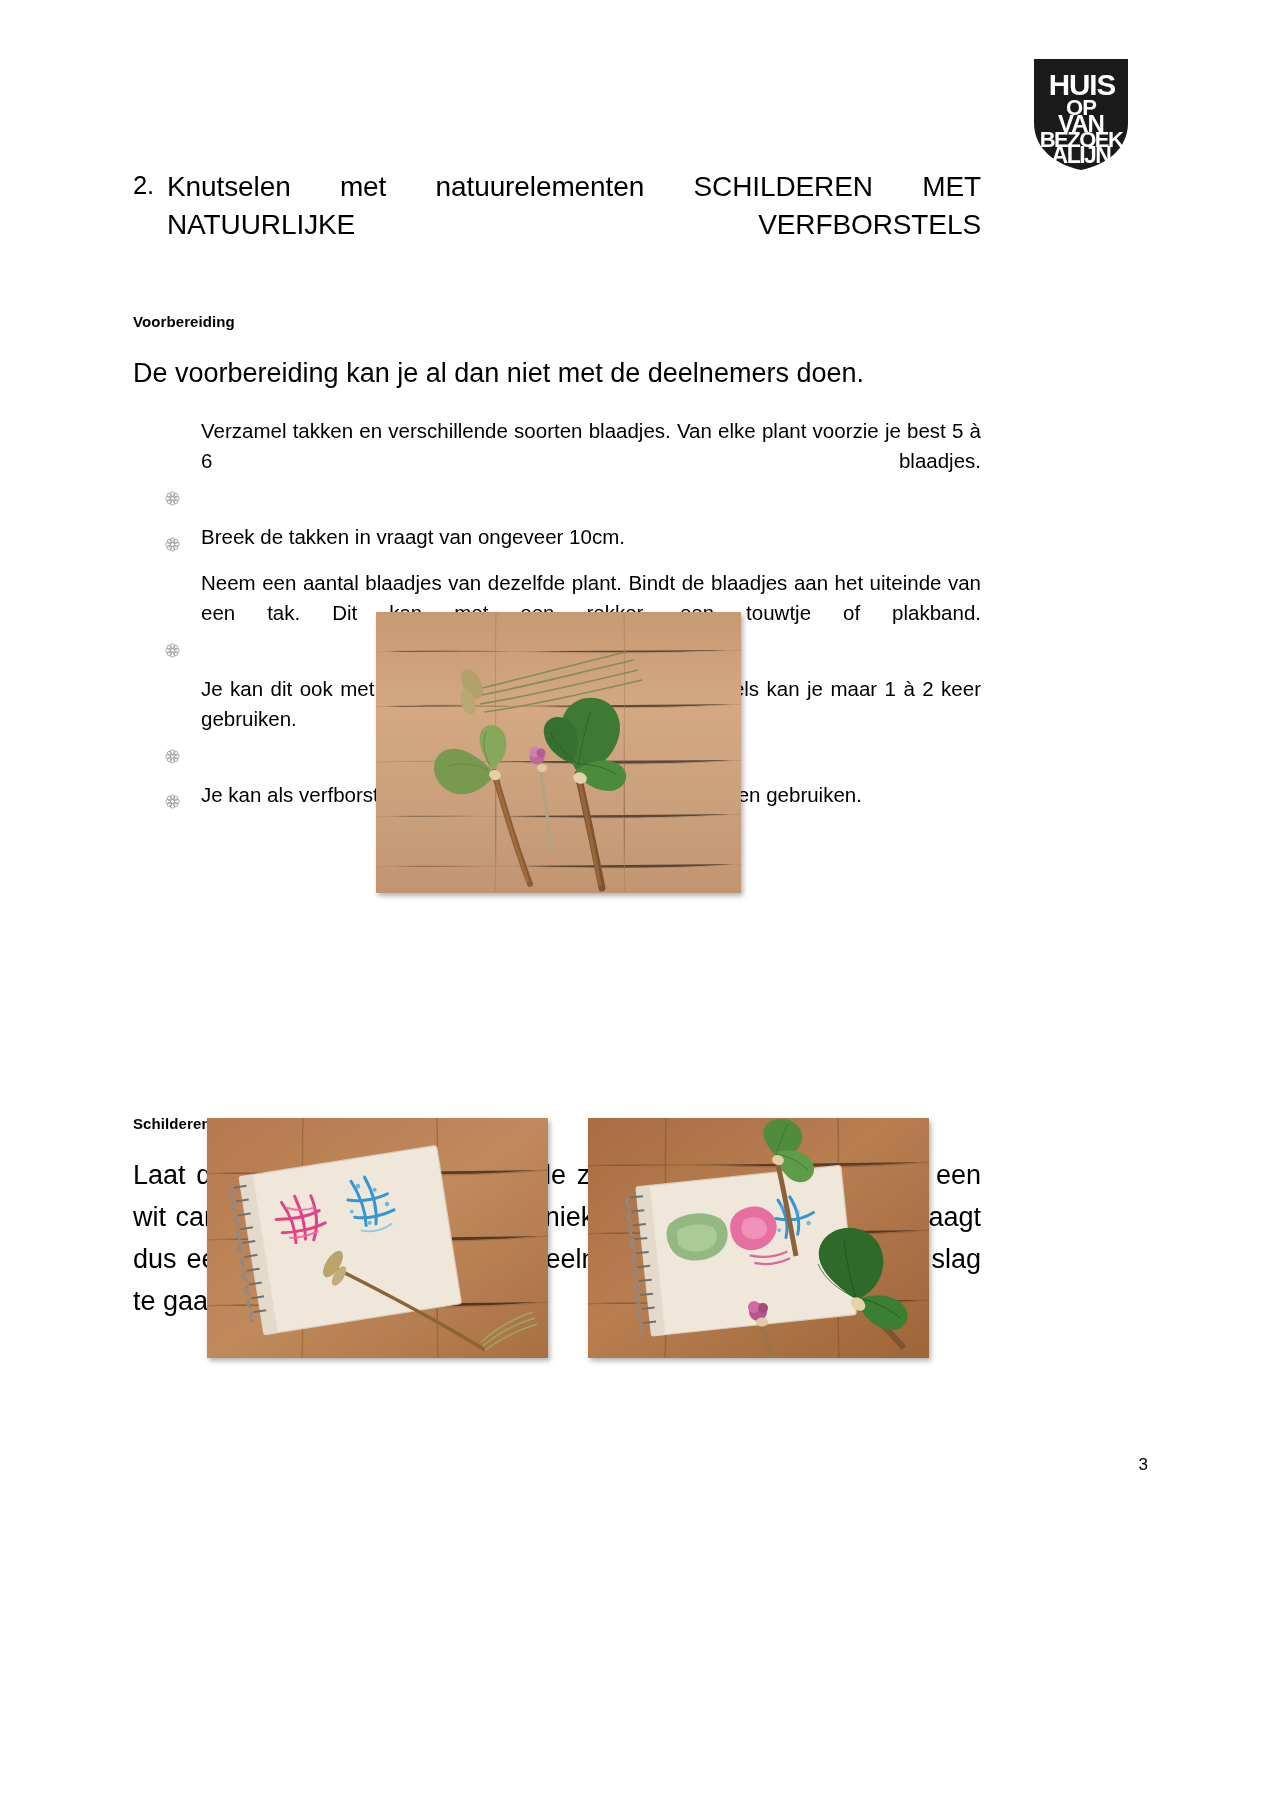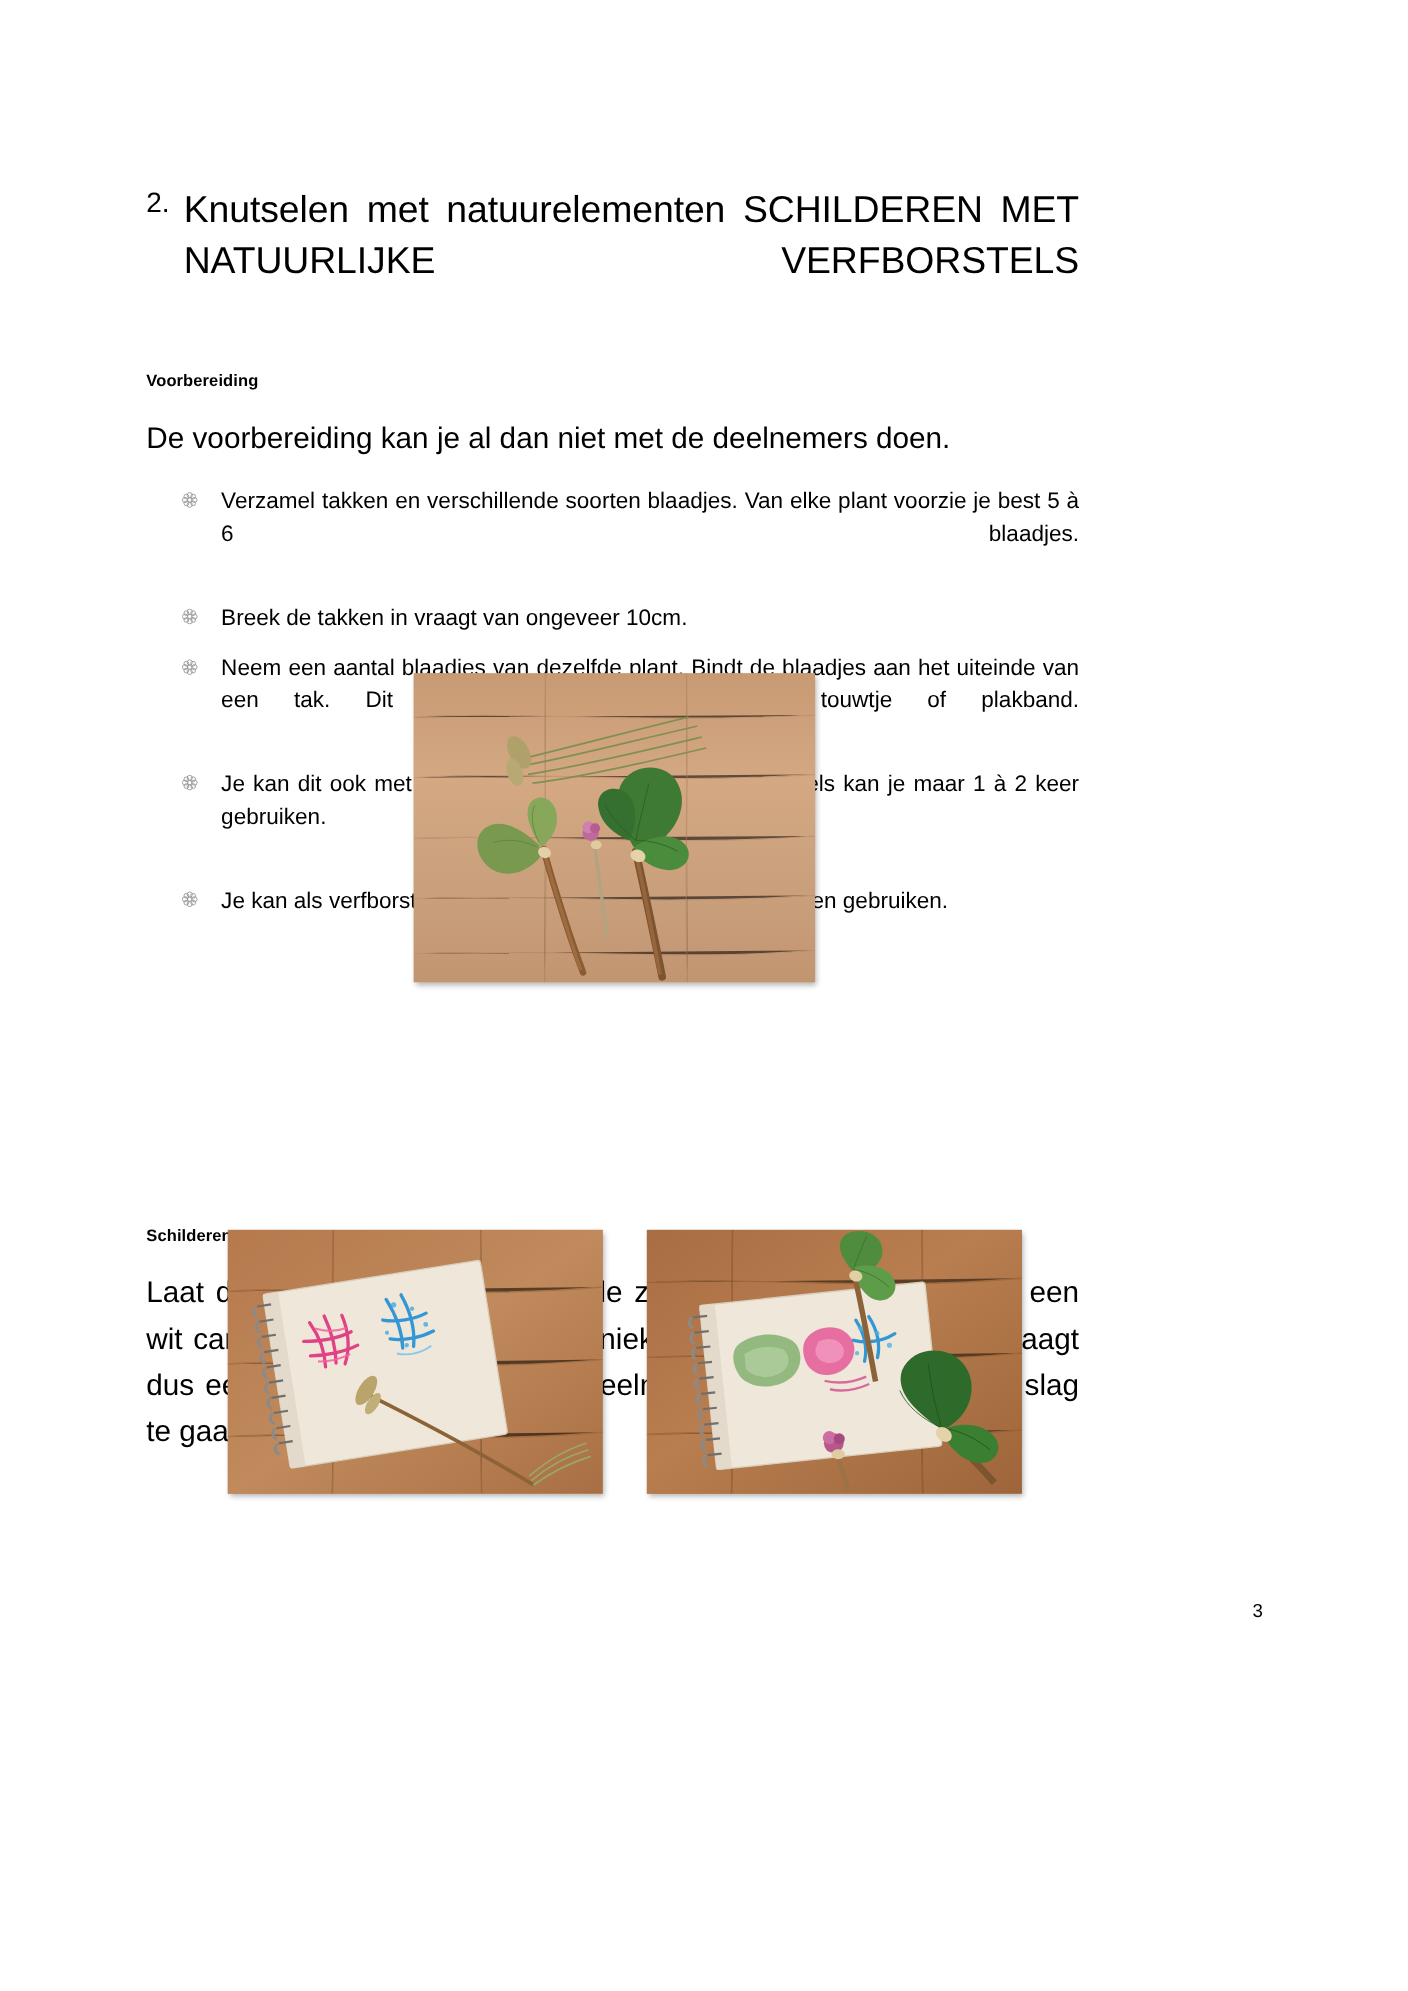--- a/index.html
+++ b/index.html
@@ -53,21 +53,21 @@
   .title-num {
     width: 34px;
     flex: 0 0 34px;
     text-align: left;
     font-size: 25.5px;
   }
   .title-text {
     flex: 1 1 auto;
     text-align: justify;
     text-justify: inter-word;
-    font-size: 34px;
+    font-size: 28px;
   }
   .title-text::after {
     content: "";
     display: inline-block;
     width: 100%;
   }
 
   
   .sec-head {
     font-weight: 700;
@@ -85,21 +85,21 @@
     text-justify: inter-word;
   }
 
   
   .bullets {
     margin-top: 22px;
     margin-left: 32px;
   }
   .bullet-row {
     display: flex;
-    align-items: flex-start;
+    align-items: flex-end;
     margin-bottom: 16px;
   }
   .bullet-row:last-child { margin-bottom: 0; }
   .bullet-mark {
     flex: 0 0 36px;
     width: 36px;
     padding-top: 6px;
     line-height: 1;
   }
   .bullet-mark svg { display: block; }
@@ -163,20 +163,32 @@
     top: 1455px;
     font-size: 17px;
     color: #000;
   }
 </style>
 </head>
 <body>
 
 <div class="page">
 
+  <div class="logo-wrap">
+    <svg viewBox="0 0 98 115" width="98" height="115" aria-hidden="true">
+      <path d="M2,2 H96 V66 C96,92 74,108 49,113 C24,108 2,92 2,66 Z" fill="#1a1a1a"></path>
+      <g fill="#ffffff" font-family="Liberation Sans, sans-serif" font-weight="700">
+        <text x="49" y="38" font-size="29" text-anchor="middle" transform="scale(1.02,1)" letter-spacing="-1">HUIS</text>
+        <text x="49" y="58" font-size="22" text-anchor="middle" letter-spacing="-1">OP</text>
+        <text x="49" y="75" font-size="24" text-anchor="middle" letter-spacing="-1">VAN</text>
+        <text x="49" y="90" font-size="22" text-anchor="middle" letter-spacing="-1.5">BEZOEK</text>
+        <text x="49" y="106" font-size="23" text-anchor="middle" letter-spacing="-1.5">ALIJN</text>
+      </g>
+    </svg>
+  </div>
 
   <div class="content">
 
     <div class="title-block">
       <div class="title-num">2.</div>
       <div class="title-text">Knutselen met natuurelementen SCHILDEREN MET NATUURLIJKE VERFBORSTELS</div>
     </div>
 
     <div class="sec-head">Voorbereiding</div>
     <div class="para">De voorbereiding kan je al dan niet met de deelnemers doen.</div>

